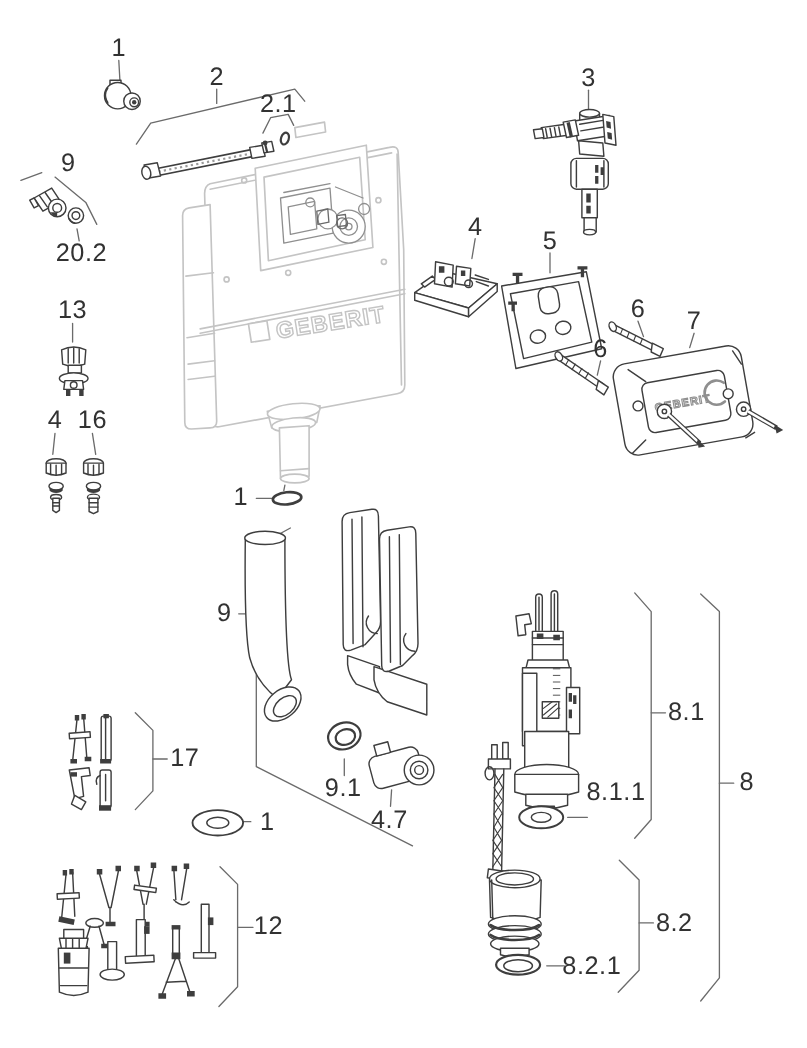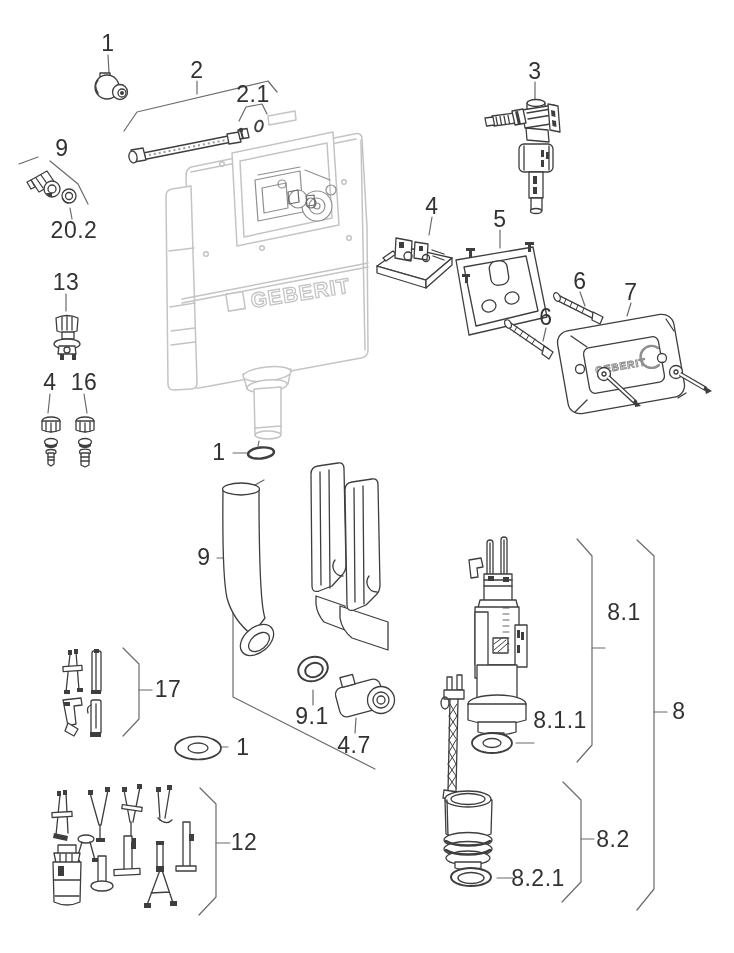--- a/index.html
+++ b/index.html
@@ -416,21 +416,21 @@
   <span class="callout" style="left:108px;top:43px">1</span>
   <span class="callout" style="left:197px;top:70px">2</span>
   <span class="callout" style="left:253px;top:94px">2.1</span>
   <span class="callout" style="left:535px;top:71px">3</span>
   <span class="callout" style="left:432px;top:206px">4</span>
   <span class="callout" style="left:500px;top:219px">5</span>
   <span class="callout" style="left:580px;top:281px">6</span>
   <span class="callout" style="left:546px;top:317px">6</span>
   <span class="callout" style="left:631px;top:292px">7</span>
   <span class="callout" style="left:679px;top:711px">8</span>
-  <span class="callout" style="left:624px;top:612px">8.1</span>
+  <span class="callout" style="left:624px;top:647px">8.1</span>
   <span class="callout" style="left:560px;top:720px">8.1.1</span>
   <span class="callout" style="left:613px;top:839px">8.2</span>
   <span class="callout" style="left:538px;top:878px">8.2.1</span>
   <span class="callout" style="left:204px;top:557px">9</span>
   <span class="callout" style="left:312px;top:716px">9.1</span>
   <span class="callout" style="left:354px;top:745px">4.7</span>
   <span class="callout" style="left:219px;top:452px">1</span>
   <span class="callout" style="left:84px;top:382px">16</span>
   <span class="callout" style="left:50px;top:382px">4</span>
   <span class="callout" style="left:66px;top:282px">13</span>

